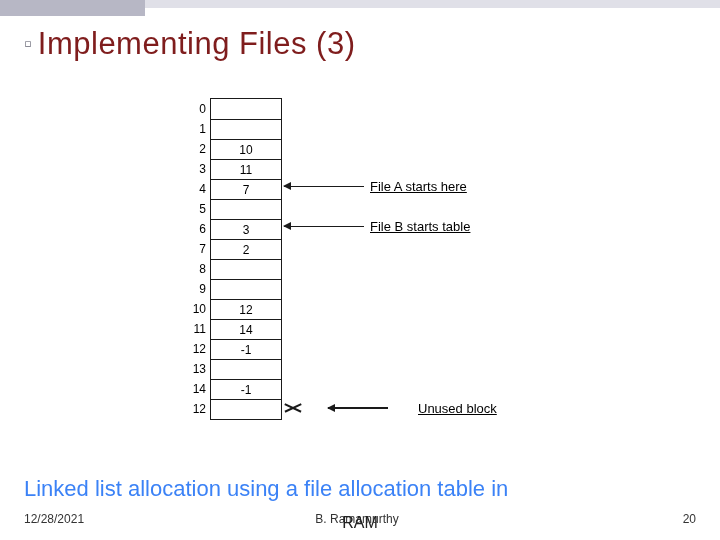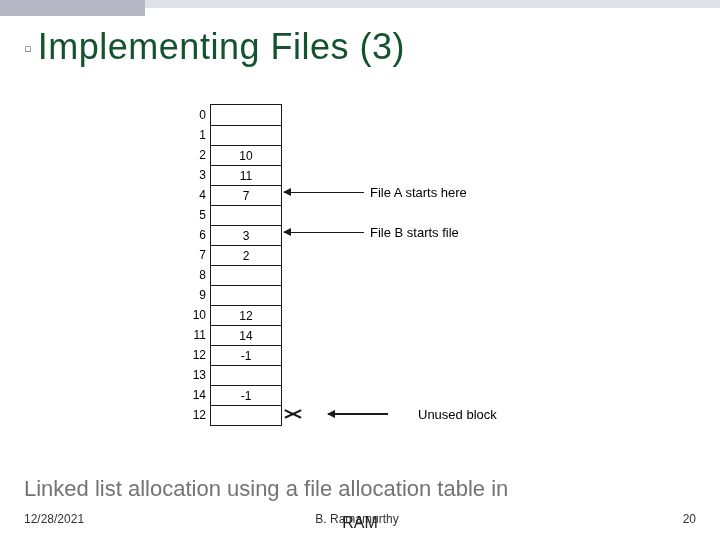--- a/index.html
+++ b/index.html
@@ -3,36 +3,36 @@
 <meta charset="utf-8">
 <style>
   * { box-sizing: border-box; margin: 0; padding: 0; }
   html, body { width: 720px; height: 540px; font-family: Verdana, Arial, sans-serif; background: #fff; overflow: hidden; }
   .slide { width: 720px; height: 540px; position: relative; padding: 18px 24px 8px 24px; }
   .topbar { position: absolute; top: 0; left: 0; right: 0; height: 20px; }
   .topbar .seg1 { position: absolute; left: 0; top: 0; width: 145px; height: 16px; background: #b7b7c5; }
   .topbar .seg2 { position: absolute; left: 145px; top: 0; right: 0; height: 8px; background: #e0e0e8; }
   .title-row { display: flex; align-items: baseline; gap: 6px; margin-top: 8px; }
   .bullet { color: #8a8a95; font-size: 22px; line-height: 1; position: relative; top: -3px; }
-  .slide-title { color: #14532d; font-size: 36px; font-weight: 400; letter-spacing: 0.5px; }
+  .slide-title { color: #7f1d1d; font-size: 31px; font-weight: 400; letter-spacing: 0.5px; }
   .figure { position: relative; margin: 6px auto 0 auto; width: 640px; height: 380px; }
   .col-header { position: absolute; width: 70px; text-align: center; font-size: 12px; line-height: 13px; top: 0; left: 170px; }
   .table { position: absolute; top: 30px; left: 170px; border: 1.5px solid #1a1a1a; background: #fff; }
   .row { display: flex; height: 20px; }
   .row + .row .cell { border-top: 1.5px solid #1a1a1a; }
   .cell { width: 70px; display: flex; align-items: center; justify-content: center; font-size: 12px; }
   .row-label { position: absolute; width: 28px; text-align: right; font-size: 12px; left: 138px; }
-  .ann { position: absolute; font-size: 13px; left: 335px; display: flex; align-items: center; }
+  .ann { position: absolute; font-size: 13px; left: 335px; display: flex; align-items: center; text-decoration: underline; }
   .ann .arrow { width: 80px; height: 1.5px; background: #1a1a1a; position: relative; margin-right: 6px; }
   .ann .arrow::before { content: ""; position: absolute; left: -1px; top: -3.5px; border-right: 8px solid #1a1a1a; border-top: 4px solid transparent; border-bottom: 4px solid transparent; }
   .ann .xmark { width: 18px; height: 18px; position: relative; margin-right: 2px; }
   .ann .xmark::before, .ann .xmark::after { content: ""; position: absolute; width: 18px; height: 1.5px; background: #1a1a1a; top: 8px; left: 0; }
   .ann .xmark::before { transform: rotate(25deg); }
   .ann .xmark::after { transform: rotate(-25deg); }
-  .subtitle { position: absolute; left: 24px; bottom: 38px; font-size: 22px; color: #737373; font-weight: 400; }
+  .subtitle { position: absolute; left: 24px; bottom: 38px; font-size: 22px; color: #3b82f6; font-weight: 400; }
   .footer { position: absolute; left: 24px; right: 24px; bottom: 14px; font-size: 12px; color: #333; display: flex; justify-content: flex-start; align-items: center; }
   .footer .center { position: absolute; left: 0; right: 6px; text-align: center; }
   .footer .num { position: absolute; right: 0; }
   .ram { position: absolute; left: 0; right: 0; text-align: center; bottom: -6px; font-size: 16px; color: #222; }
   .ruled { position: absolute; left: 24px; right: 24px; top: 74px; bottom: 70px; pointer-events: none; z-index: -1; }
   .ruled-line { height: 1px; background: #e6e6e6; margin-bottom: 15px; }
 </style>
 </head>
 <body>
 
@@ -143,21 +143,21 @@
     <div class="row-label" style="top:294px">13</div>
     <div class="row-label" style="top:314px">14</div>
     <div class="row-label" style="top:334px">12</div>
 
     <div class="ann" style="top:111px; left:244px;">
       <div class="arrow"></div>
       <span>File A starts here</span>
     </div>
     <div class="ann" style="top:151px; left:244px;">
       <div class="arrow"></div>
-      <span>File B starts file</span>
+      <span>File B starts table</span>
     </div>
     <div class="ann" style="top:331px; left:244px;gap:24px;">
       <div class="xmark"></div>
       <div class="arrow" style="width:60px"></div>
       <span>Unused block</span>
     </div>
   </div>
 
   <div class="subtitle">Linked list allocation using a file allocation table in</div>
 

